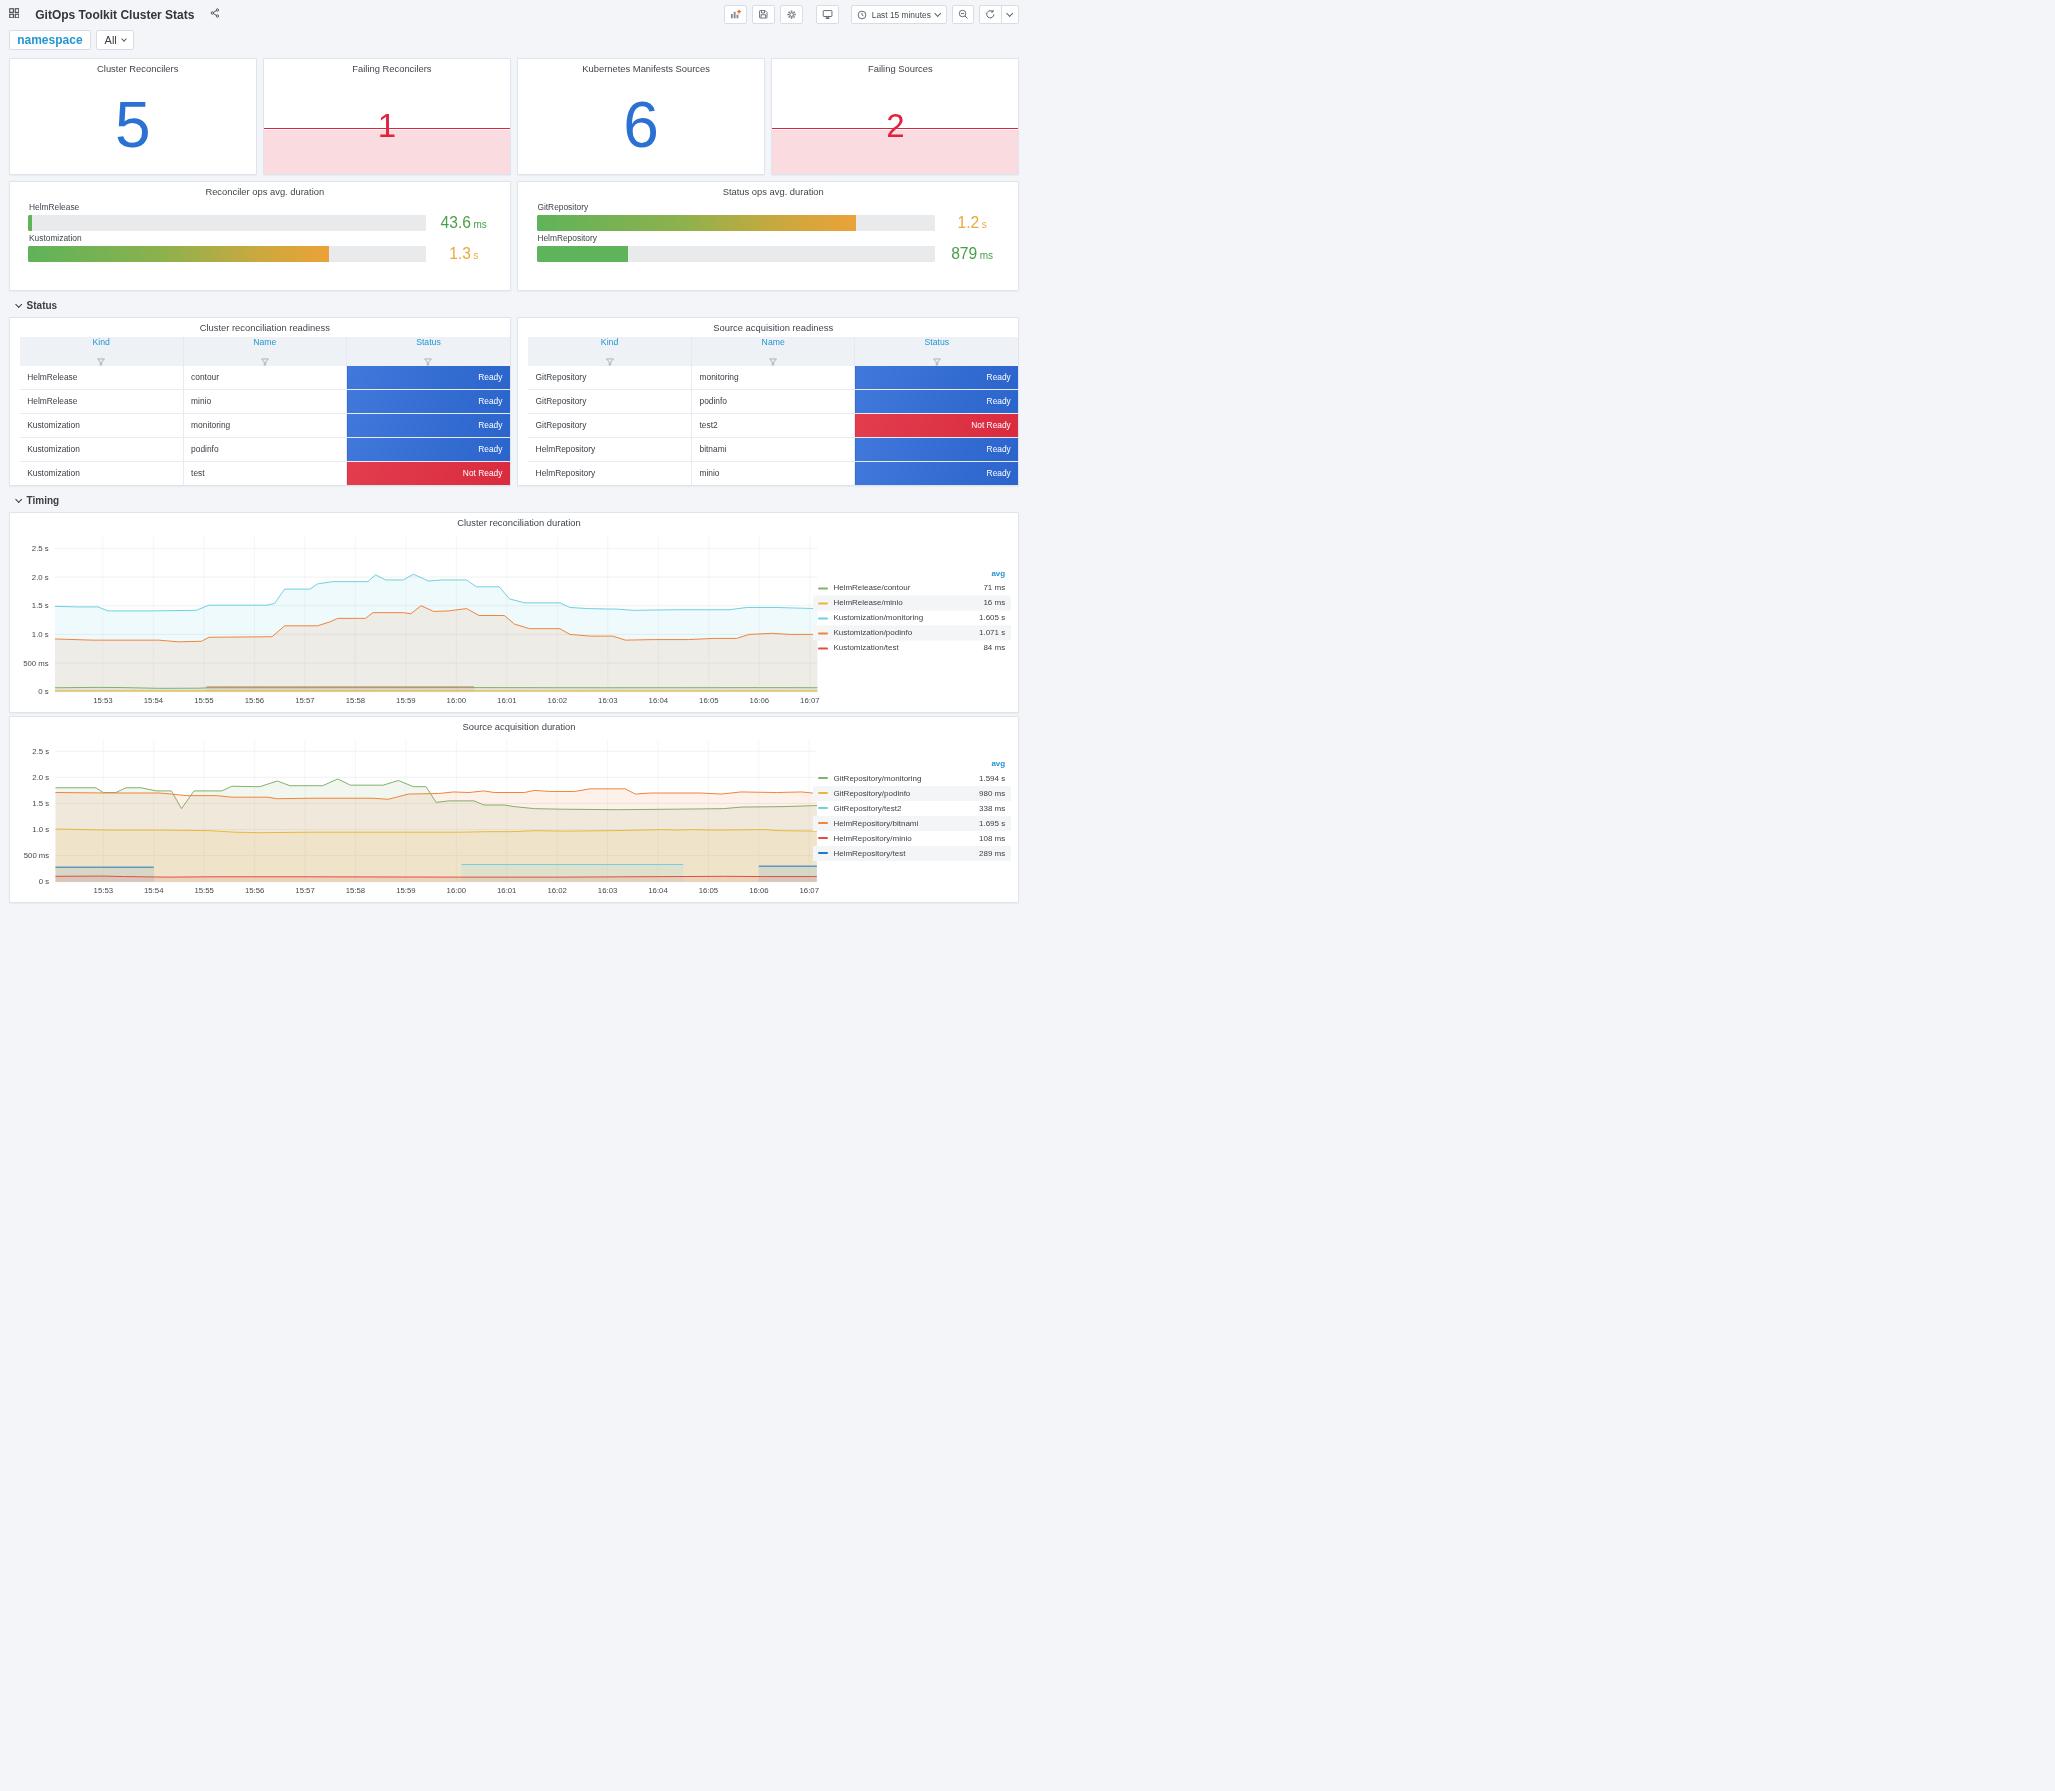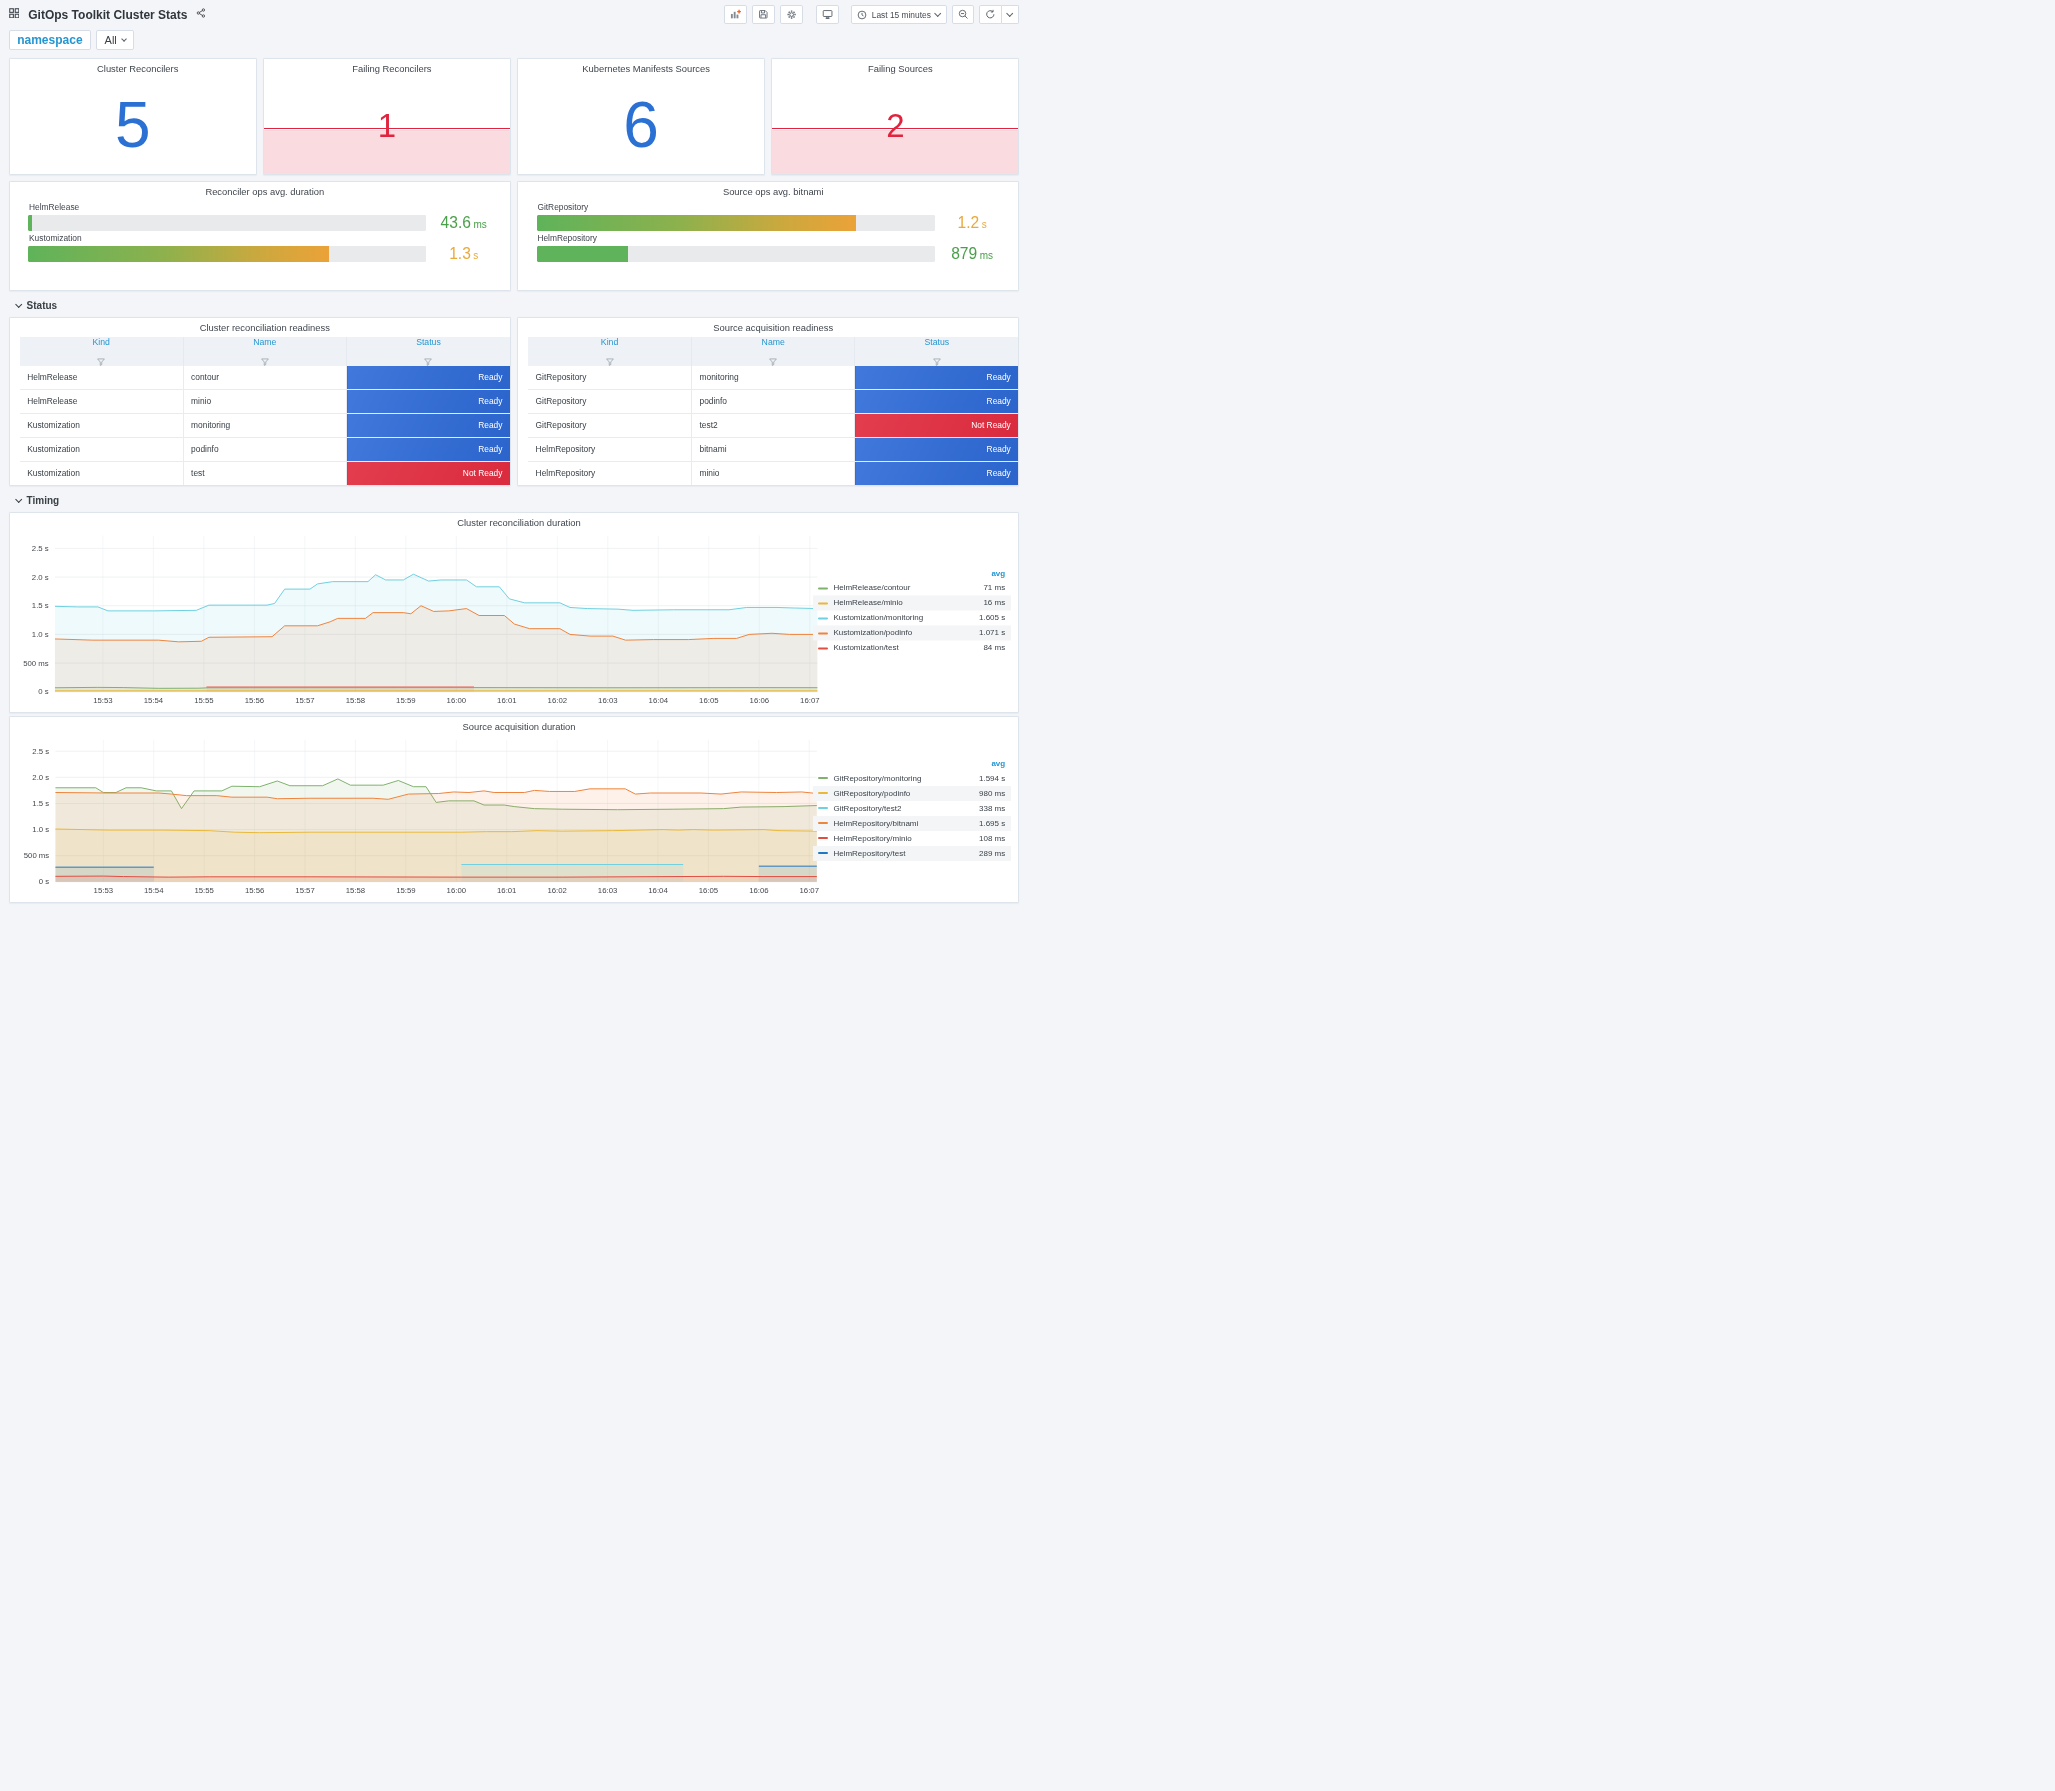--- a/index.html
+++ b/index.html
@@ -1,18 +1,18 @@
 <!DOCTYPE html>
 <html style="font-size:10px"><head>
 <meta charset="utf-8">
 <style>
   html,body{margin:0;padding:0;}
   body{width:1028px;background:#f4f5f8;font-family:"Liberation Sans",sans-serif;color:#3f4550;-webkit-font-smoothing:antialiased;}
   .topbar{display:flex;align-items:center;justify-content:space-between;padding:5px 8.7px 1.2px 8.7px;}
-  .tb-left{display:flex;gap:9px;}
+  .tb-left{display:flex;gap:16px;}
   .page-title{font-size:12px;font-weight:600;color:#30363d;}
   .tb-right{display:flex;align-items:center;gap:5px;}
   .tbtn{height:19.3px;min-width:22.5px;padding:0 5px;background:#fff;border:0.6px solid #d7dde6;border-radius:1.9px;display:flex;align-items:center;justify-content:center;gap:4.4px;color:#5c646d;cursor:pointer;box-sizing:border-box;}
   .tbtn svg{display:block;}
   .gap12{width:2.5px;}
   .timetext{font-size:8.4px;font-weight:500;color:#454c54;white-space:nowrap;}
   .split{display:flex;}
   .split .tbtn{border-radius:1.9px 0 0 1.9px;}
   .split .tbtn + .tbtn{border-left:none;border-radius:0 1.9px 1.9px 0;min-width:17.5px;}
   .chev{width:4.4px;height:4.4px;border-right:1.1px solid #5c646d;border-bottom:1.1px solid #5c646d;transform:rotate(45deg);margin-top:-1.9px;display:inline-block;}
@@ -209,21 +209,21 @@
           <div class="glabel">Kustomization</div>
           <div class="gbar-row">
             <div class="gtrack">
               <div class="gfill grad" style="width: 75.5%;"></div>
             </div>
             <div class="gval valamber"><span class="num">1.3</span><span class="unit">s</span></div>
           </div>
         </div>
       </div>
       <div class="panel gaugep">
-        <div class="ptitle">Source ops avg. bitnami</div>
+        <div class="ptitle">Status ops avg. duration</div>
         <div class="grow">
           <div class="glabel">GitRepository</div>
           <div class="gbar-row">
             <div class="gtrack">
               <div class="gfill grad" style="width: 80.3%;"></div>
             </div>
             <div class="gval valamber"><span class="num">1.2</span><span class="unit">s</span></div>
           </div>
         </div>
         <div class="grow">

